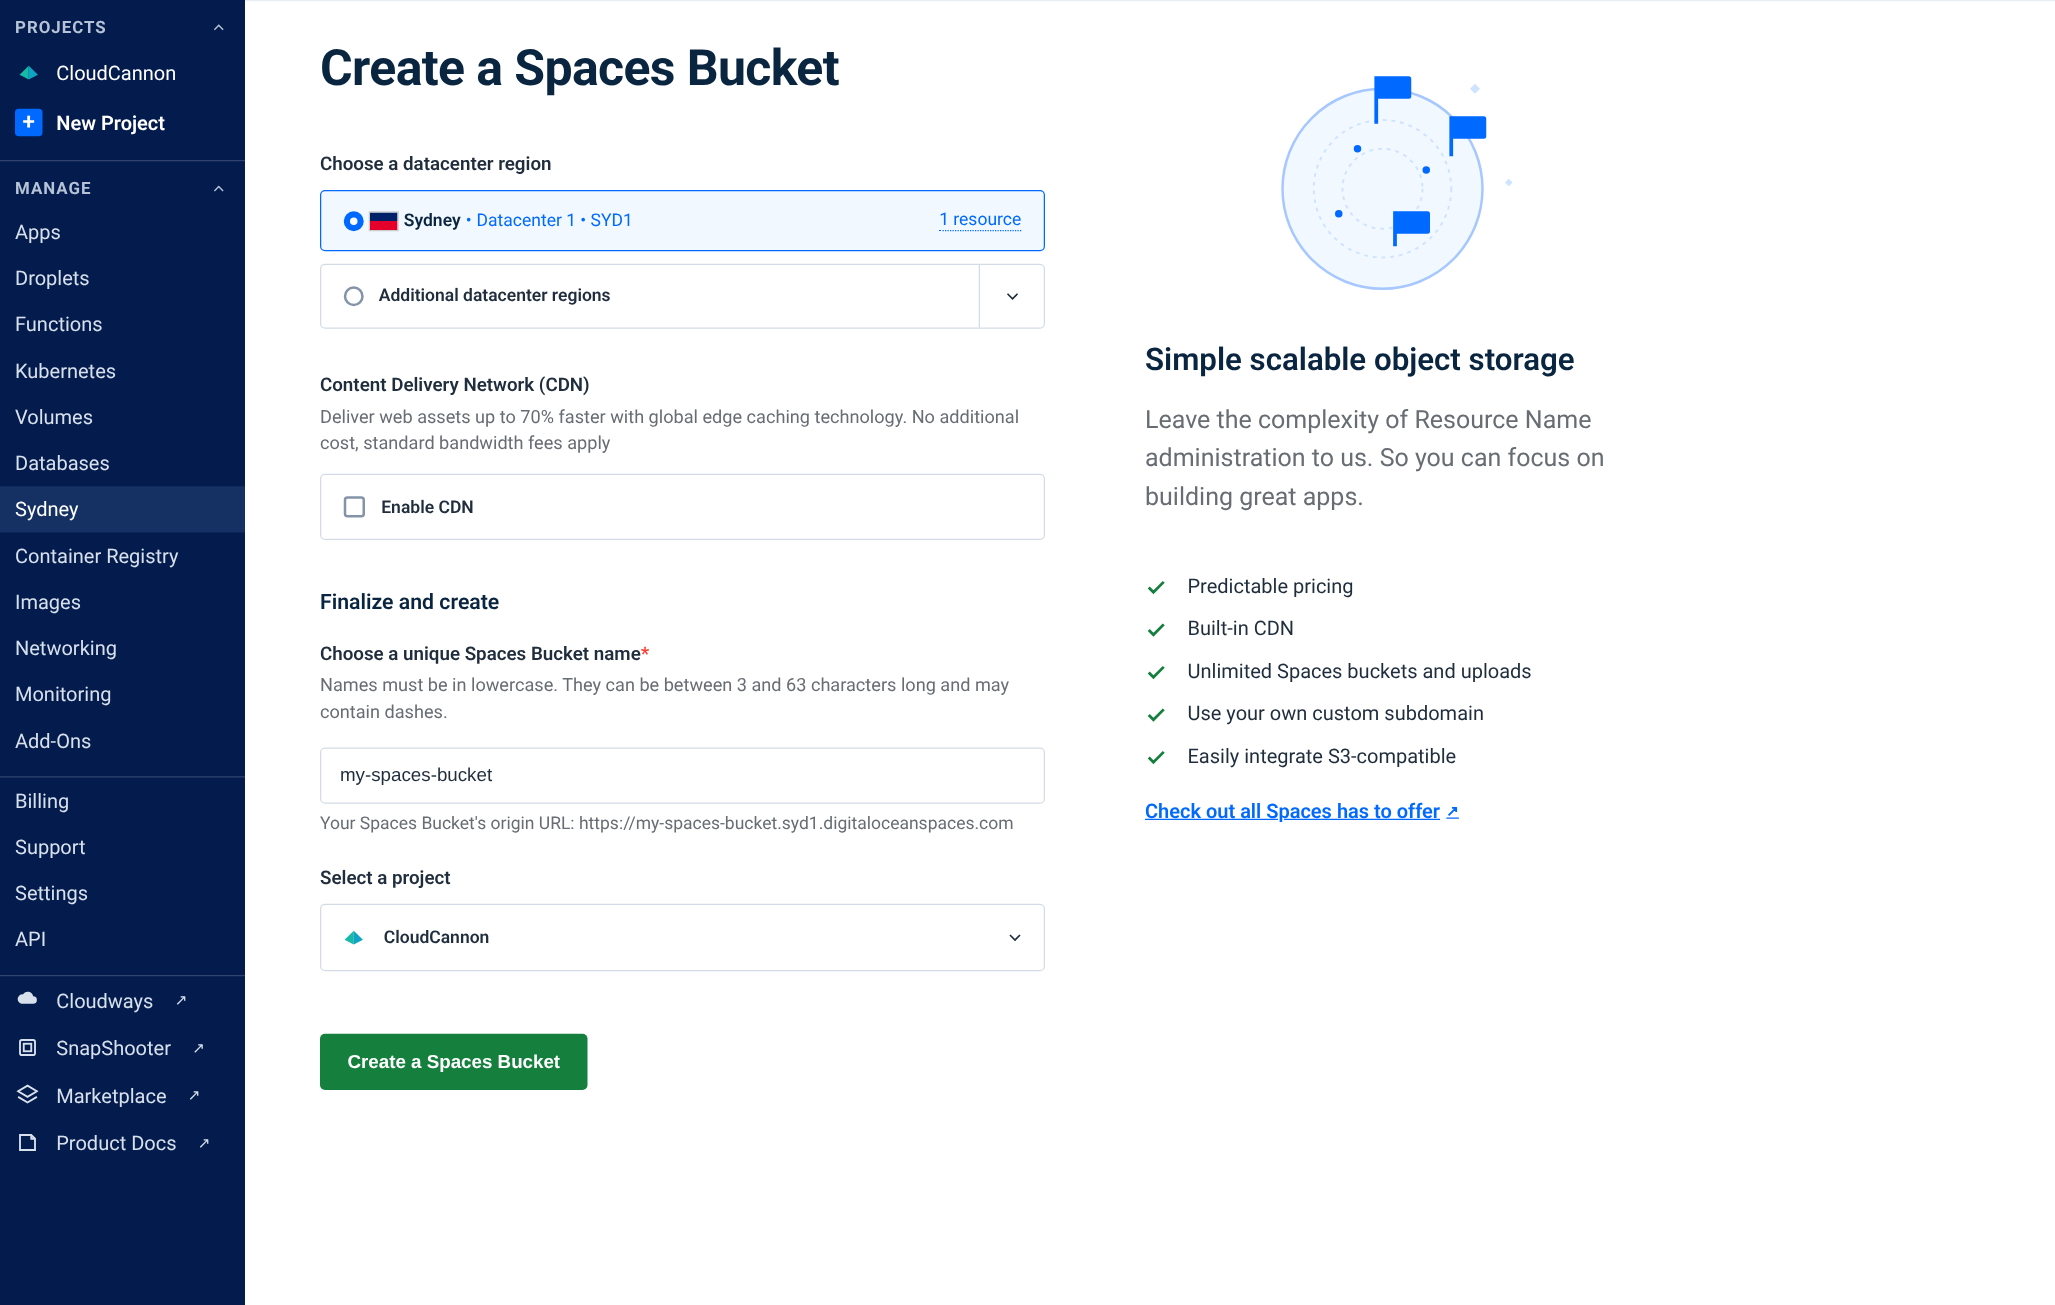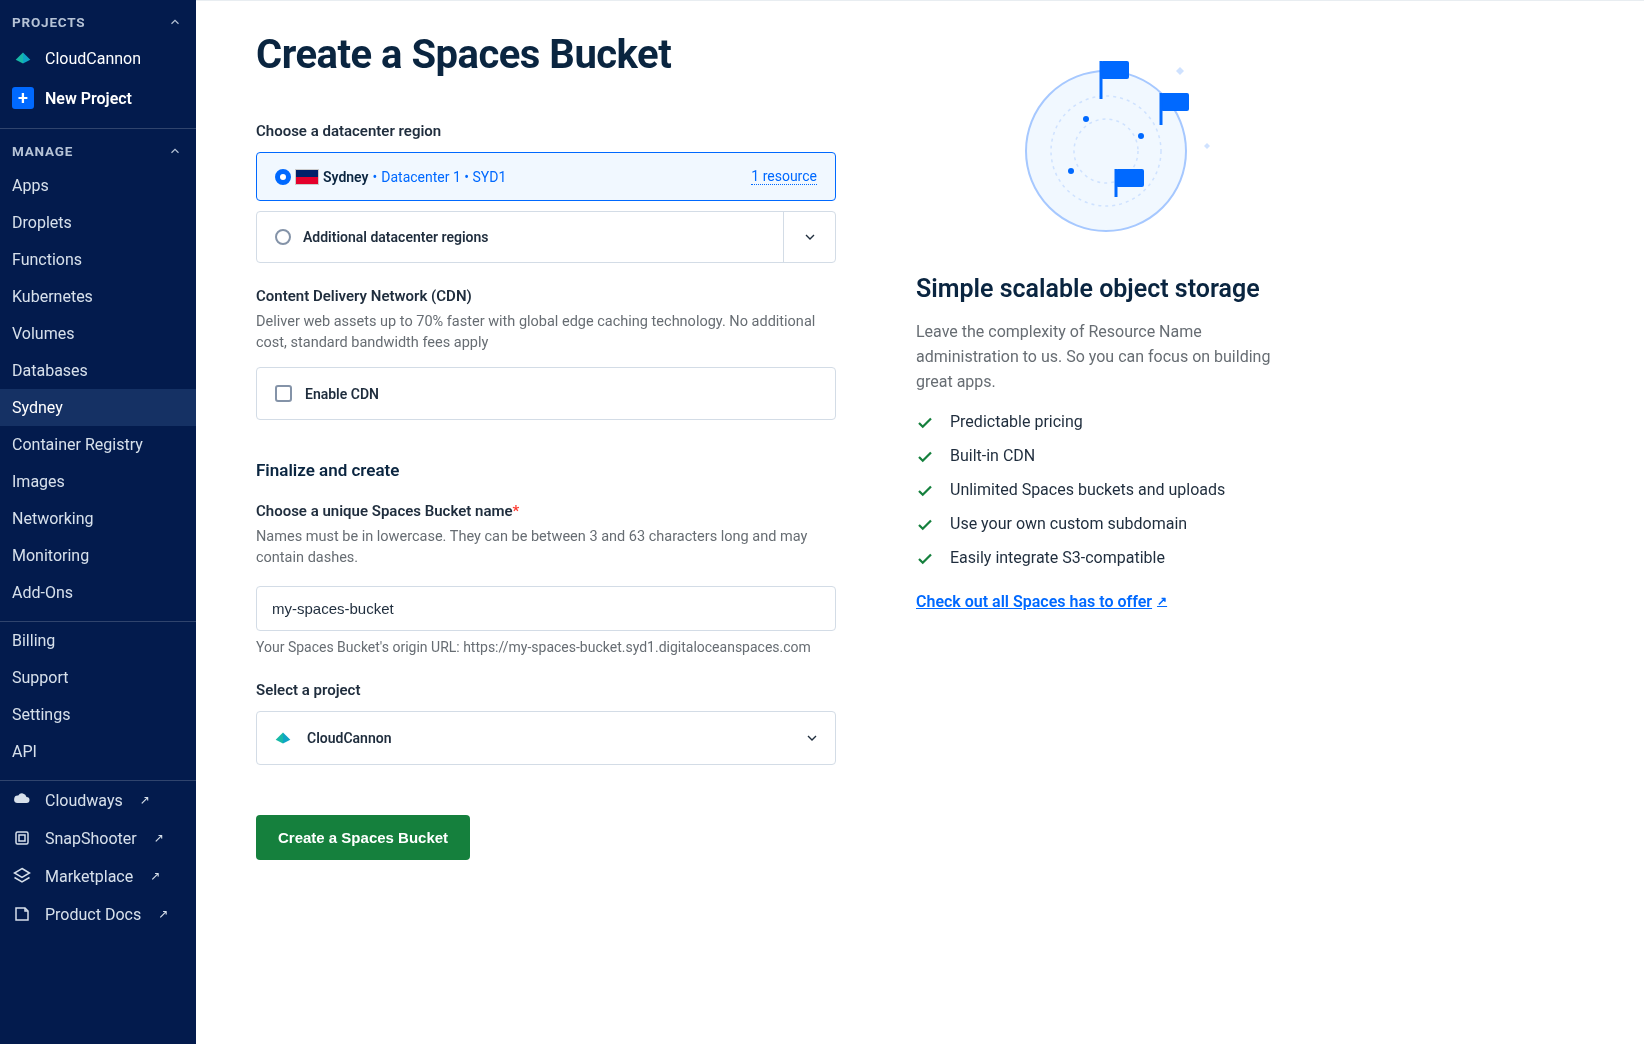--- a/index.html
+++ b/index.html
@@ -32,21 +32,21 @@
 .section-sublabel { font-size: 14.5px; color: #676d73; margin-bottom: 6px; margin-top: -6px; line-height: 1.45; }
 
 
 .region-option { border: 1px solid #0069ff; background: #f1f8ff; border-radius: 4px; padding: 15px 18px; display: flex; align-items: center; gap: 4px; margin-bottom: 10px; cursor: pointer; }
 .region-option .radio-dot { width: 16px; height: 16px; border-radius: 50%; border: 5px solid #0069ff; background: #fff; flex-shrink: 0; }
 .region-option .flag { width: 24px; height: 16px; background: linear-gradient(to bottom, #012169 50%, #e4002b 50%); border: 1px solid #ccc; flex-shrink: 0; position: relative; }
 .region-option .region-name { font-weight: 600; color: #0a2540; }
 .region-option .region-dc { color: #0069ff; }
 .region-option .region-rsrc { margin-left: auto; color: #0069ff; font-size: 14px; border-bottom: 1px dotted #0069ff; text-decoration: none; }
 
-.region-expand { border: 1px solid #d3dce6; border-radius: 4px; display: flex; align-items: stretch; cursor: pointer; margin-bottom: 24px; text-align: right; }
+.region-expand { border: 1px solid #d3dce6; border-radius: 4px; display: flex; align-items: stretch; cursor: pointer; margin-bottom: 36px; text-align: right; }
 .region-expand .re-main { flex: 1; display: flex; align-items: center; gap: 12px; padding: 17px 18px; }
 .region-expand .re-radio { width: 16px; height: 16px; border-radius: 50%; border: 2px solid #8493a8; flex-shrink: 0; }
 .region-expand .re-label { font-weight: 600; color: #1f2d3d; }
 .region-expand .re-caret { width: 52px; border-left: 1px solid #d3dce6; display: flex; align-items: center; justify-content: center; }
 
 
 .cdn-box { border: 1px solid #d3dce6; border-radius: 4px; padding: 17px 18px; display: flex; align-items: center; gap: 13px; margin-top: 14px; margin-bottom: 40px; cursor: pointer; }
 .cdn-box .checkbox { width: 17px; height: 17px; border: 2px solid #8493a8; border-radius: 3px; flex-shrink: 0; }
 .cdn-box .cdn-label { font-weight: 600; color: #1f2d3d; }
 
@@ -60,21 +60,21 @@
 .select-box { width: 100%; border: 1px solid #d3dce6; border-radius: 4px; padding: 15px 15px; display: flex; align-items: center; gap: 13px; cursor: pointer; margin-top: 12px; margin-bottom: 50px; }
 .select-box .sel-icon { width: 22px; height: 22px; flex-shrink: 0; }
 .select-box .sel-label { font-weight: 600; color: #1f2d3d; flex: 1; }
 .select-box .sel-caret { width: 16px; height: 16px; }
 
 .create-btn { background: #15803d; color: #fff; border: none; border-radius: 4px; padding: 14px 22px; font-size: 15px; font-weight: 600; cursor: pointer; }
 
 
 .aside-illo { width: 260px; height: 200px; margin: 10px auto 30px auto; display: block; }
 .aside-heading { font-size: 25px; font-weight: 600; color: #0a2540; margin-bottom: 16px; line-height: 1.25; margin-top: 32px; }
-.aside-desc { font-size: 16px; color: #676d73; line-height: 1.55; margin-bottom: 17px; }
+.aside-desc { font-size: 20px; color: #676d73; line-height: 1.55; margin-bottom: 46px; }
 .feature-list { list-style: none; }
 .feature-list li { display: flex; align-items: flex-start; gap: 16px; margin-bottom: 14px; font-size: 16px; color: #1f2d3d; }
 .feature-list .check { width: 18px; height: 18px; flex-shrink: 0; margin-top: 2px; }
 .aside-link { color: #0069ff; font-weight: 600; text-decoration: underline; font-size: 16px; display: inline-flex; align-items: center; gap: 5px; margin-top: 10px; }
 .aside-link .ext { font-size: 12px; }
 
 .chevron-svg { stroke: currentColor; stroke-width: 2; fill: none; }
 </style>
 </head>
 <body>

